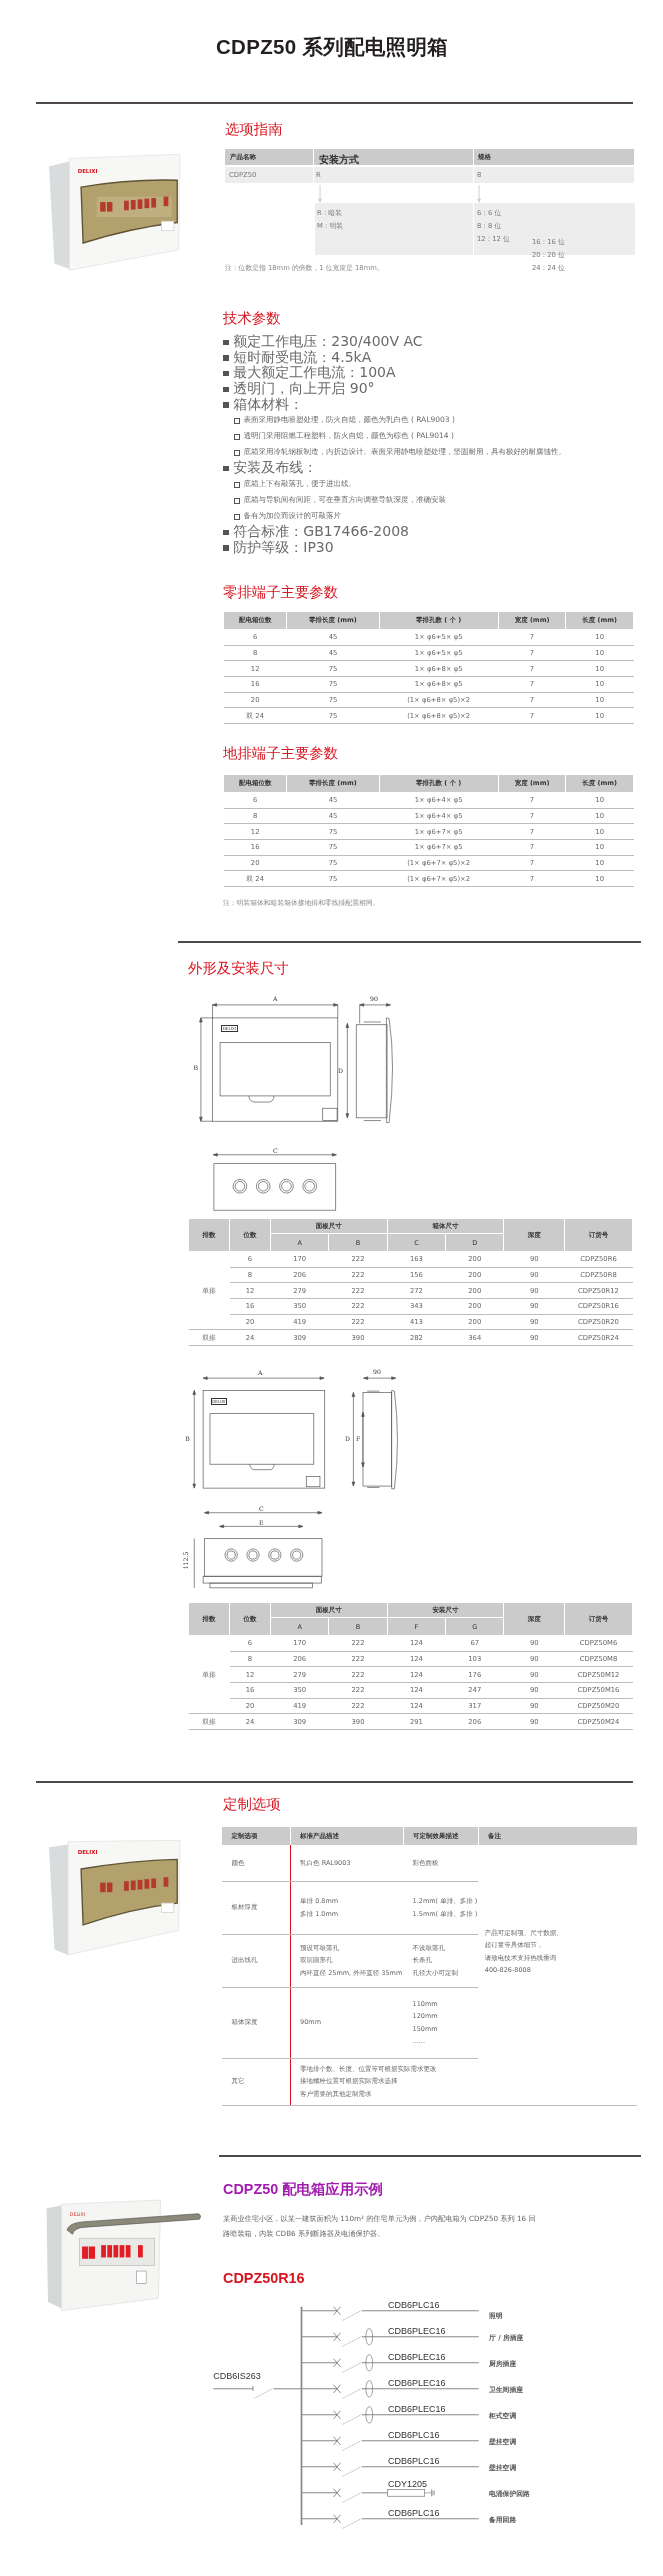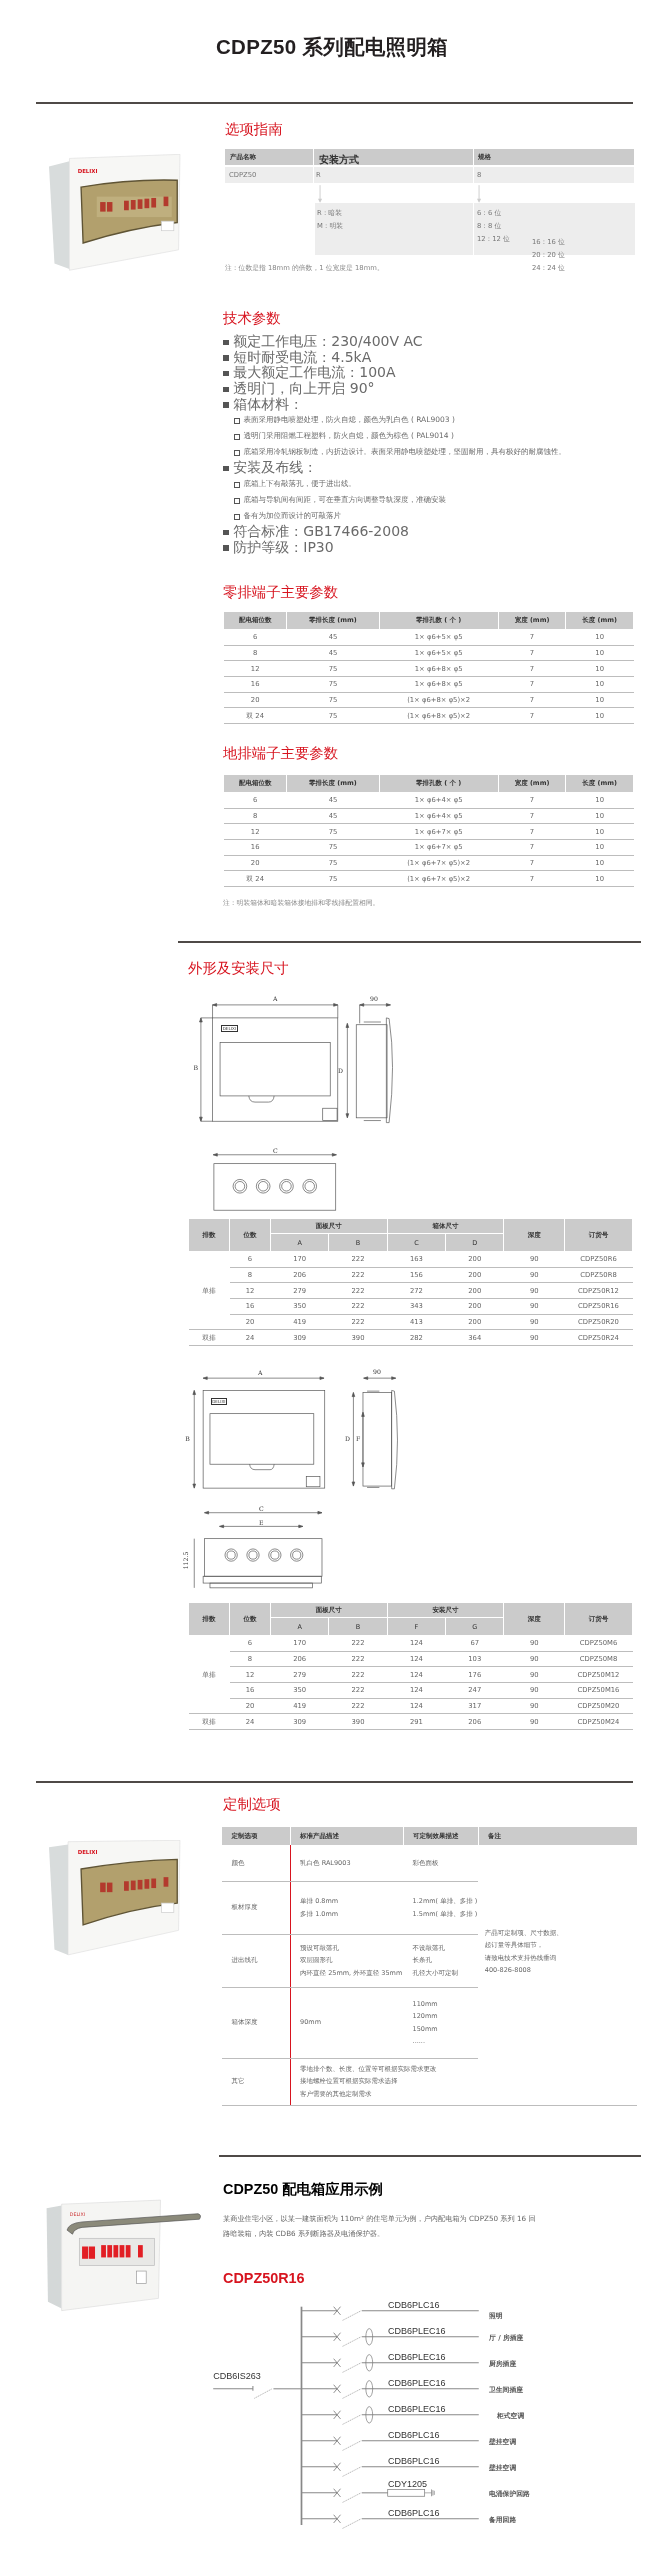--- a/index.html
+++ b/index.html
@@ -599,21 +599,21 @@
         <rect x="97" y="72" width="7" height="18"></rect>
         <rect x="106" y="72" width="7" height="18"></rect>
         <rect x="115" y="72" width="7" height="18"></rect>
         <rect x="124" y="72" width="7" height="18"></rect>
         <rect x="142" y="72" width="7" height="18"></rect>
     </g>
     <rect x="140" y="110" width="14" height="18" fill="#fff" stroke="#999"></rect>
   </svg>
 </div>
 
-<div class="abs" style="left:223px; top:2180px; color:#000000; font-size:14.4px; font-weight:bold; font-family:'Liberation Sans', sans-serif;">CDPZ50 配电箱应用示例</div>
+<div class="abs" style="left:223px; top:2180px; color:#a21caf; font-size:14.4px; font-weight:bold; font-family:'Liberation Sans', sans-serif;">CDPZ50 配电箱应用示例</div>
 <div class="abs" style="left:223px; top:2211px; width:411px; font-size:7.2px; color:#666; line-height:15px;">
   <div>某商业住宅小区，以某一建筑面积为 110m² 的住宅单元为例，户内配电箱为 CDPZ50 系列 16 回</div>
   <div>路暗装箱，内装 CDB6 系列断路器及电涌保护器。</div>
 </div>
 <div class="abs" style="left:223px; top:2270px; color:#d7141f; font-size:14.4px; font-weight:bold; font-family:'Liberation Sans', sans-serif;">CDPZ50R16</div>
 
 <div class="abs" style="left:205px; top:2299px; width:438px; height:233px;">
   <svg width="438" height="233" viewBox="0 0 640 340" fill="none">
 
     <line x1="12" y1="131" x2="70" y2="131" stroke="#888" stroke-width="1.5"></line>
@@ -685,21 +685,21 @@
 
   <div class="abs diagram-label" style="left:183px; top:0.7px;">CDB6PLC16</div>
   <div class="abs load-label" style="left:284px; top:12px;">照明</div>
   <div class="abs diagram-label" style="left:183px; top:27px;">CDB6PLEC16</div>
   <div class="abs load-label" style="left:284px; top:34px;">厅 / 房插座</div>
   <div class="abs diagram-label" style="left:183px; top:53px;">CDB6PLEC16</div>
   <div class="abs load-label" style="left:284px; top:60px;">厨房插座</div>
   <div class="abs diagram-label" style="left:183px; top:79px;">CDB6PLEC16</div>
   <div class="abs load-label" style="left:284px; top:86px;">卫生间插座</div>
   <div class="abs diagram-label" style="left:183px; top:105px;">CDB6PLEC16</div>
-  <div class="abs load-label" style="left:292px; top:112px;">柜式空调</div>
+  <div class="abs load-label" style="left:284px; top:112px;">柜式空调</div>
   <div class="abs diagram-label" style="left:183px; top:131px;">CDB6PLC16</div>
   <div class="abs load-label" style="left:284px; top:138px;">壁挂空调</div>
   <div class="abs diagram-label" style="left:183px; top:157px;">CDB6PLC16</div>
   <div class="abs load-label" style="left:284px; top:164px;">壁挂空调</div>
   <div class="abs diagram-label" style="left:183px; top:180px;">CDY1205</div>
   <div class="abs load-label" style="left:284px; top:190px;">电涌保护回路</div>
   <div class="abs diagram-label" style="left:183px; top:209px;">CDB6PLC16</div>
   <div class="abs load-label" style="left:284px; top:216px;">备用回路</div>
 </div>
 

